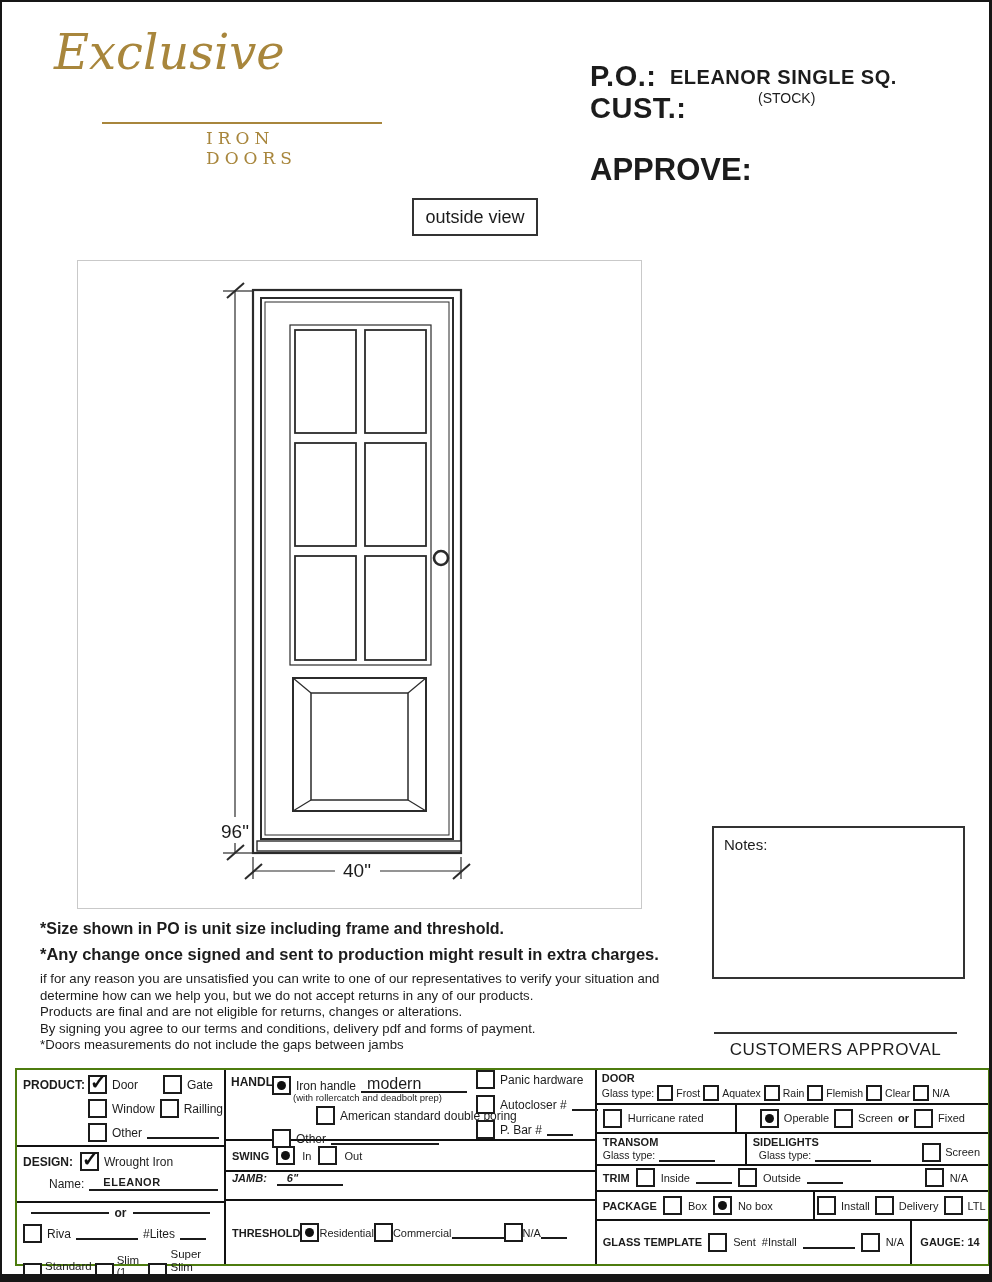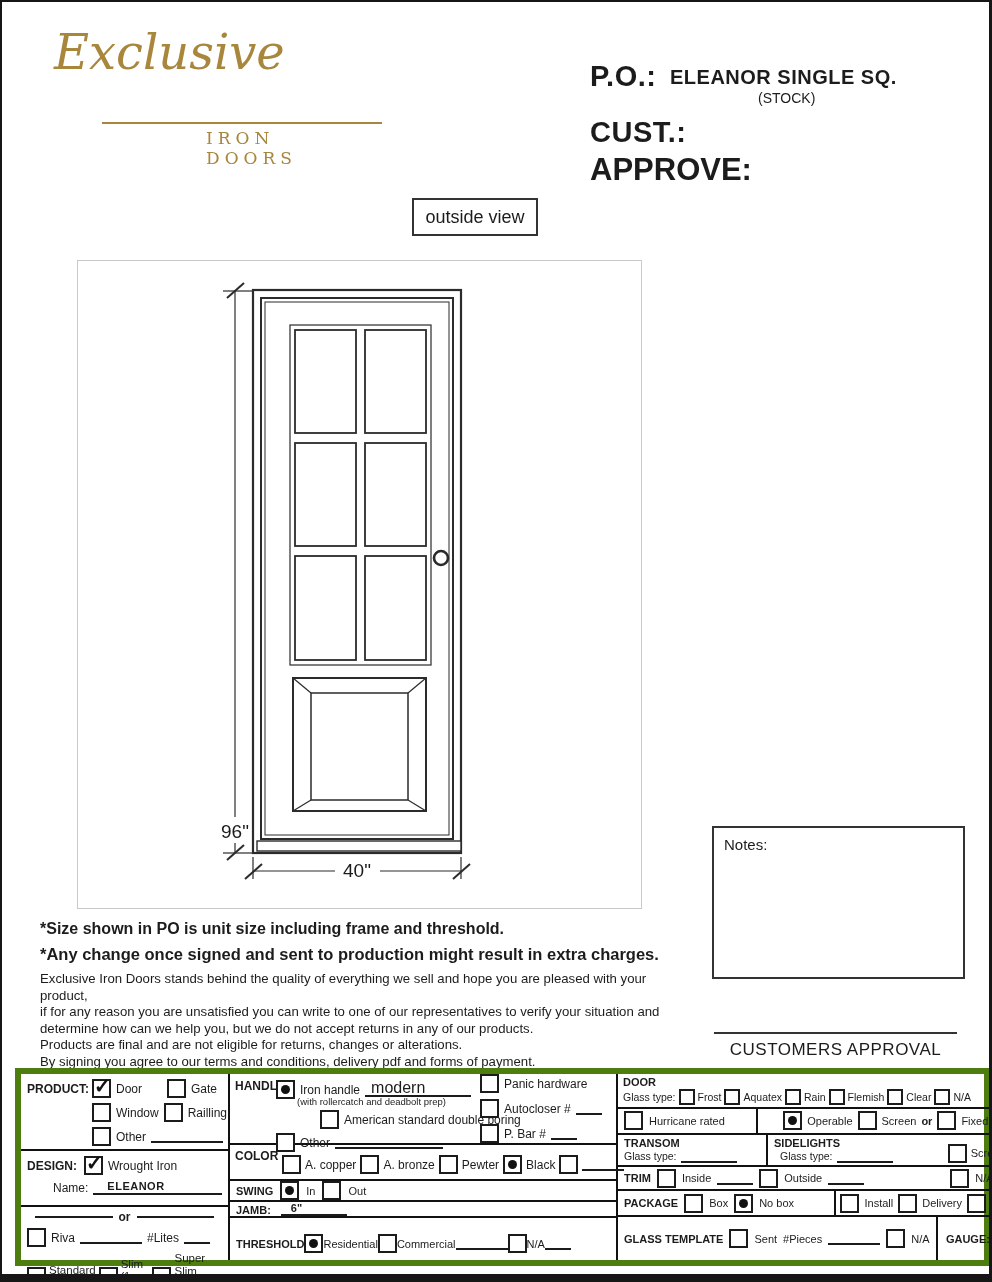--- a/index.html
+++ b/index.html
@@ -29,21 +29,21 @@
   
   .notes-box{border:2px solid #333;font-size:15px;padding:8px 10px;box-sizing:border-box;}
   .sig-line{height:2px;background:#333;}
   .sig-label{font-size:17px;letter-spacing:.5px;}
 
   
   .disc-bold{font-size:16px;font-weight:bold;margin-bottom:7px;}
   .disc-line{font-size:13.2px;line-height:16.5px;}
 
   
-  #form{border:6px solid #4d7c0f;display:flex;box-sizing:border-box;background:#fff;}
+  #form{border:2px solid #4d7c0f;display:flex;box-sizing:border-box;background:#fff;}
   .col{display:flex;flex-direction:column;box-sizing:border-box;}
   .box{position:relative;box-sizing:border-box;padding:5px 6px;}
   .bb{border-bottom:2px solid #111;}
   .br{border-right:2px solid #111;}
   .sec{font-weight:bold;font-size:12px;white-space:nowrap;}
   .sec-sm{font-weight:bold;font-size:11px;white-space:nowrap;}
   .opt{font-size:12px;white-space:nowrap;}
   .opt-sm{font-size:11px;white-space:nowrap;}
   .opt-xs{font-size:10.5px;white-space:nowrap;}
   .frow{display:flex;align-items:center;gap:5px;margin-bottom:5px;}
@@ -73,21 +73,21 @@
   <div class="abs" style="left:52px;top:26px;width:300px;height:130px;">
     <div class="logo-script">Exclusive</div>
     <div class="logo-underline abs" style="left:48px;top:94px;width:280px;"></div>
     <div class="logo-sub abs" style="left:152px;top:100px;">IRON DOORS</div>
   </div>
 
   <div class="abs" style="left:588px;top:58px;width:380px;">
     <span class="po-label abs" style="left:0;top:0;">P.O.:</span>
     <span class="po-value abs" style="left:80px;top:6px;">ELEANOR SINGLE SQ.</span>
     <span class="po-note abs" style="left:168px;top:30px;">(STOCK)</span>
-    <span class="po-label abs" style="left:0;top:56px;">CUST.:</span>
+    <span class="po-label abs" style="left:0;top:32px;">CUST.:</span>
     <span class="approve-label abs" style="left:0;top:92px;">APPROVE:</span>
   </div>
 
   <div class="view-box abs" style="left:410px;top:196px;width:122px;height:34px;">outside view</div>
 
   <div class="draw-wrap abs" style="left:75px;top:258px;width:563px;height:647px;">
     <svg width="563" height="647" viewBox="0 0 563 647">
       <g stroke="#2b2b2b" fill="none" stroke-width="2">
 
         <g stroke-width="1.2">
@@ -143,21 +143,20 @@
   <div class="notes-box abs" style="left:710px;top:824px;width:253px;height:153px;">
     <span>Notes:</span>
   </div>
 
   <div class="sig-line abs" style="left:712px;top:1030px;width:243px;"></div>
   <div class="sig-label abs" style="left:712px;top:1038px;width:243px;text-align:center;">CUSTOMERS APPROVAL</div>
 
   <div class="abs" style="left:38px;top:918px;width:620px;">
     <div class="disc-bold">*Size shown in PO is unit size including frame and threshold.</div>
     <div class="disc-bold" style="font-size:16.5px;">*Any change once signed and sent to production might result in extra charges.</div>
-    <div class="disc-line">Exclusive Iron Doors stands behind the quality of everything we sell and hope you are pleased with your product,</div>
     <div class="disc-line">if for any reason you are unsatisfied you can write to one of our representatives to verify your situation and</div>
     <div class="disc-line">determine how can we help you, but we do not accept returns in any of our products.</div>
     <div class="disc-line">Products are final and are not eligible for returns, changes or alterations.</div>
     <div class="disc-line">By signing you agree to our terms and conditions, delivery pdf and forms of payment.</div>
     <div class="disc-line">*Doors measurements do not include the gaps between jambs</div>
   </div>
 
   <div id="form" class="abs" style="left:13px;top:1066px;width:975px;height:198px;">
 
     <div class="col br" style="width:209px;">
@@ -258,47 +257,32 @@
             <span class="blank" style="width:26px;"></span>
           </div>
           <div class="frow">
             <span class="cb"></span>
             <span class="opt">P. Bar #</span>
             <span class="blank" style="width:26px;"></span>
           </div>
         </div>
       </div>
 
-      <div class="box bb" style="height:36px;padding-left:52px;padding-top:10px;">
-        <span class="sec abs" style="left:5px;top:4px;">COLOR</span>
-        <div class="frow" style="gap:4px;">
-          <span class="cb"></span>
-          <span class="opt">A. copper</span>
-          <span class="cb"></span>
-          <span class="opt">A. bronze</span>
-          <span class="cb"></span>
-          <span class="opt">Pewter</span>
-          <span class="cb dot"></span>
-          <span class="opt">Black</span>
-          <span class="cb"></span>
-          <span class="blank" style="width:42px;"></span>
-        </div>
-      </div>
 
       <div style="height:29px;display:flex;" class="bb">
         <div class="cell" style="flex:1;display:flex;align-items:center;gap:7px;padding:0 6px;">
           <span class="sec-sm">SWING</span>
           <span class="cb dot"></span>
           <span class="opt-sm">In</span>
           <span class="cb"></span>
           <span class="opt-sm">Out</span>
         </div>
       </div>
 
-      <div class="bb" style="height:27px;display:flex;align-items:flex-end;gap:10px;padding:0 6px;">
+      <div class="bb" style="height:27px;display:flex;align-items:flex-start;gap:10px;padding:0 6px;font-style:italic;">
         <span class="sec-sm">JAMB:</span>
         <span class="jval">6"</span>
       </div>
 
       <div style="flex:1;display:flex;align-items:center;padding:16px 6px;">
         <span class="sec-sm">THRESHOLD</span>
         <span class="cb dot"></span>
         <span class="opt-sm">Residential</span>
         <span class="cb"></span>
         <span class="opt-sm">Commercial</span>
@@ -396,21 +380,21 @@
           <span class="cb"></span>
           <span class="opt-sm">LTL</span>
         </div>
       </div>
 
       <div style="flex:1;display:flex;">
         <div class="cell" style="flex:1;display:flex;align-items:center;gap:6px;padding:12px 6px;">
           <span class="sec-sm">GLASS TEMPLATE</span>
           <span class="cb"></span>
           <span class="opt-sm">Sent</span>
-          <span class="opt-sm">#Pieces</span>
+          <span class="opt-sm">#Install</span>
           <span class="blank" style="width:52px;"></span>
           <span class="cb"></span>
           <span class="opt-sm">N/A</span>
         </div>
         <div class="cell" style="width:78px;border-left:2px solid #111;display:flex;align-items:center;justify-content:center;">
           <span class="sec-sm">GAUGE: 14</span>
         </div>
       </div>
 
     </div>

